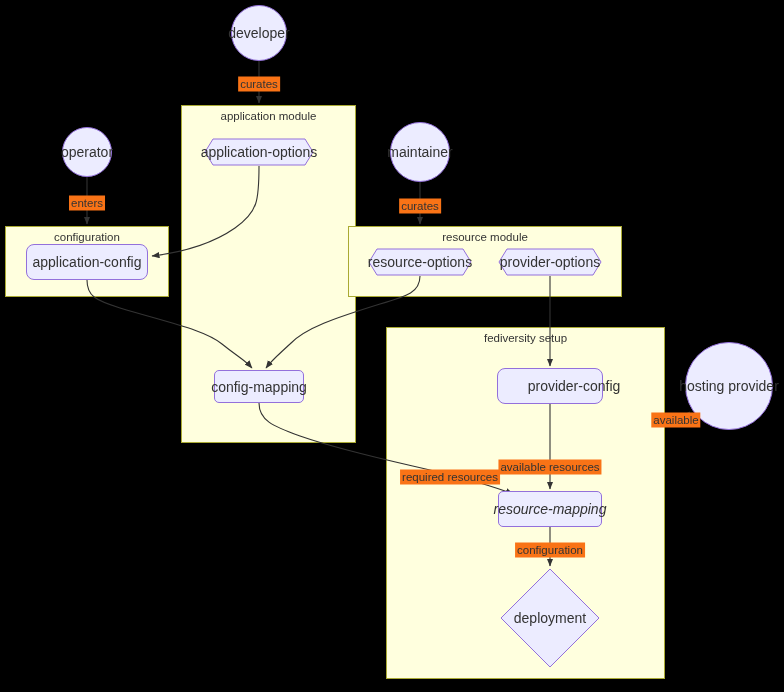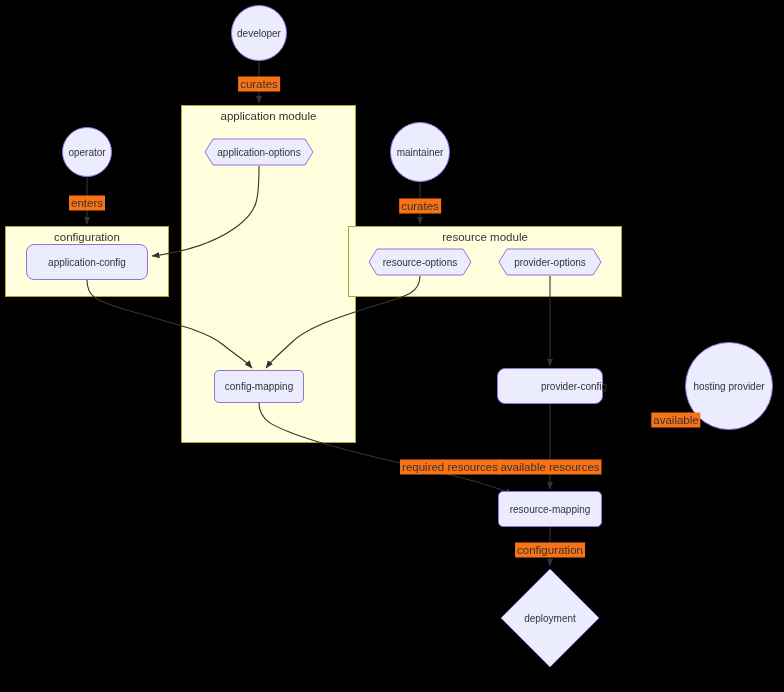--- a/index.html
+++ b/index.html
@@ -40,21 +40,21 @@
     white-space: nowrap;
   }
 
   
   .node {
     position: absolute;
     display: flex;
     align-items: center;
     justify-content: center;
     box-sizing: border-box;
-    font-size: 10px;
+    font-size: 14px;
     color: #333333;
     white-space: nowrap;
     background: #ececff;
     border: 1px solid #9370db;
   }
   .node.rect-round { border-radius: 5px; }
   .node.rect-sharp { border-radius: 8px; }
   .node.circle { border-radius: 50%; }
 
   
@@ -107,20 +107,23 @@
   </div>
 
   <div class="subgraph" style="left:5px; top:226px; width:164px; height:71px;">
     <div class="subgraph-title">configuration</div>
   </div>
 
   <div class="subgraph" style="left:348px; top:226px; width:274px; height:71px;">
     <div class="subgraph-title">resource module</div>
   </div>
 
+  <div class="subgraph" style="left:386px; top:327px; width:279px; height:352px;">
+    <div class="subgraph-title">fediversity setup</div>
+  </div>
 
   <svg id="wires" viewBox="0 0 784 692" xmlns="http://www.w3.org/2000/svg">
     <defs>
       <marker id="ah" markerWidth="9" markerHeight="9" refX="7.5" refY="3.2" orient="auto" markerUnits="userSpaceOnUse">
         <path d="M0,0 L8,3.2 L0,6.4 z" fill="#333333"></path>
       </marker>
     </defs>
     <g fill="none" stroke="#333333" stroke-width="1.1" marker-end="url(#ah)">
 
       <path d="M259,61 L259,103"></path>
@@ -189,38 +192,38 @@
   </div>
 
   <div class="node rect-round" style="left:214px; top:370px; width:90px; height:33px;">
     <span>config-mapping</span>
   </div>
 
   <div class="node rect-sharp" style="left:497px; top:368px; width:106px; height:36px;padding-left:48px;">
     <span>provider-config</span>
   </div>
 
-  <div class="node rect-round" style="left:498px; top:491px; width:104px; height:36px;">
+  <div class="node rect-round" style="left:498px; top:491px; width:104px; height:36px;font-style:italic;">
     <span>resource-mapping</span>
   </div>
 
   <div class="node diamond" style="left:500px; top:568px; width:100px; height:100px;align-items:center;">
     <svg class="dia-svg" width="100" height="100" viewBox="0 0 100 100" xmlns="http://www.w3.org/2000/svg">
       <polygon points="50,1 99,50 50,99 1,50" fill="#ececff" stroke="#9370db" stroke-width="1"></polygon>
     </svg>
     <span class="dia-label">deployment</span>
   </div>
 
   <div class="edge-label" style="left:259px; top:84px;">curates</div>
 
   <div class="edge-label" style="left:87px; top:203px;">enters</div>
 
   <div class="edge-label" style="left:420px; top:206px;">curates</div>
 
-  <div class="edge-label" style="left:450px; top:467px;">required resources</div>
+  <div class="edge-label" style="left:450px; top:477px;">required resources</div>
 
   <div class="edge-label" style="left:550px; top:467px;">available resources</div>
 
   <div class="edge-label" style="left:550px; top:550px;">configuration</div>
 
   <div class="edge-label" style="left:676px; top:420px;">available</div>
 
 </div>
 
 </body></html>

